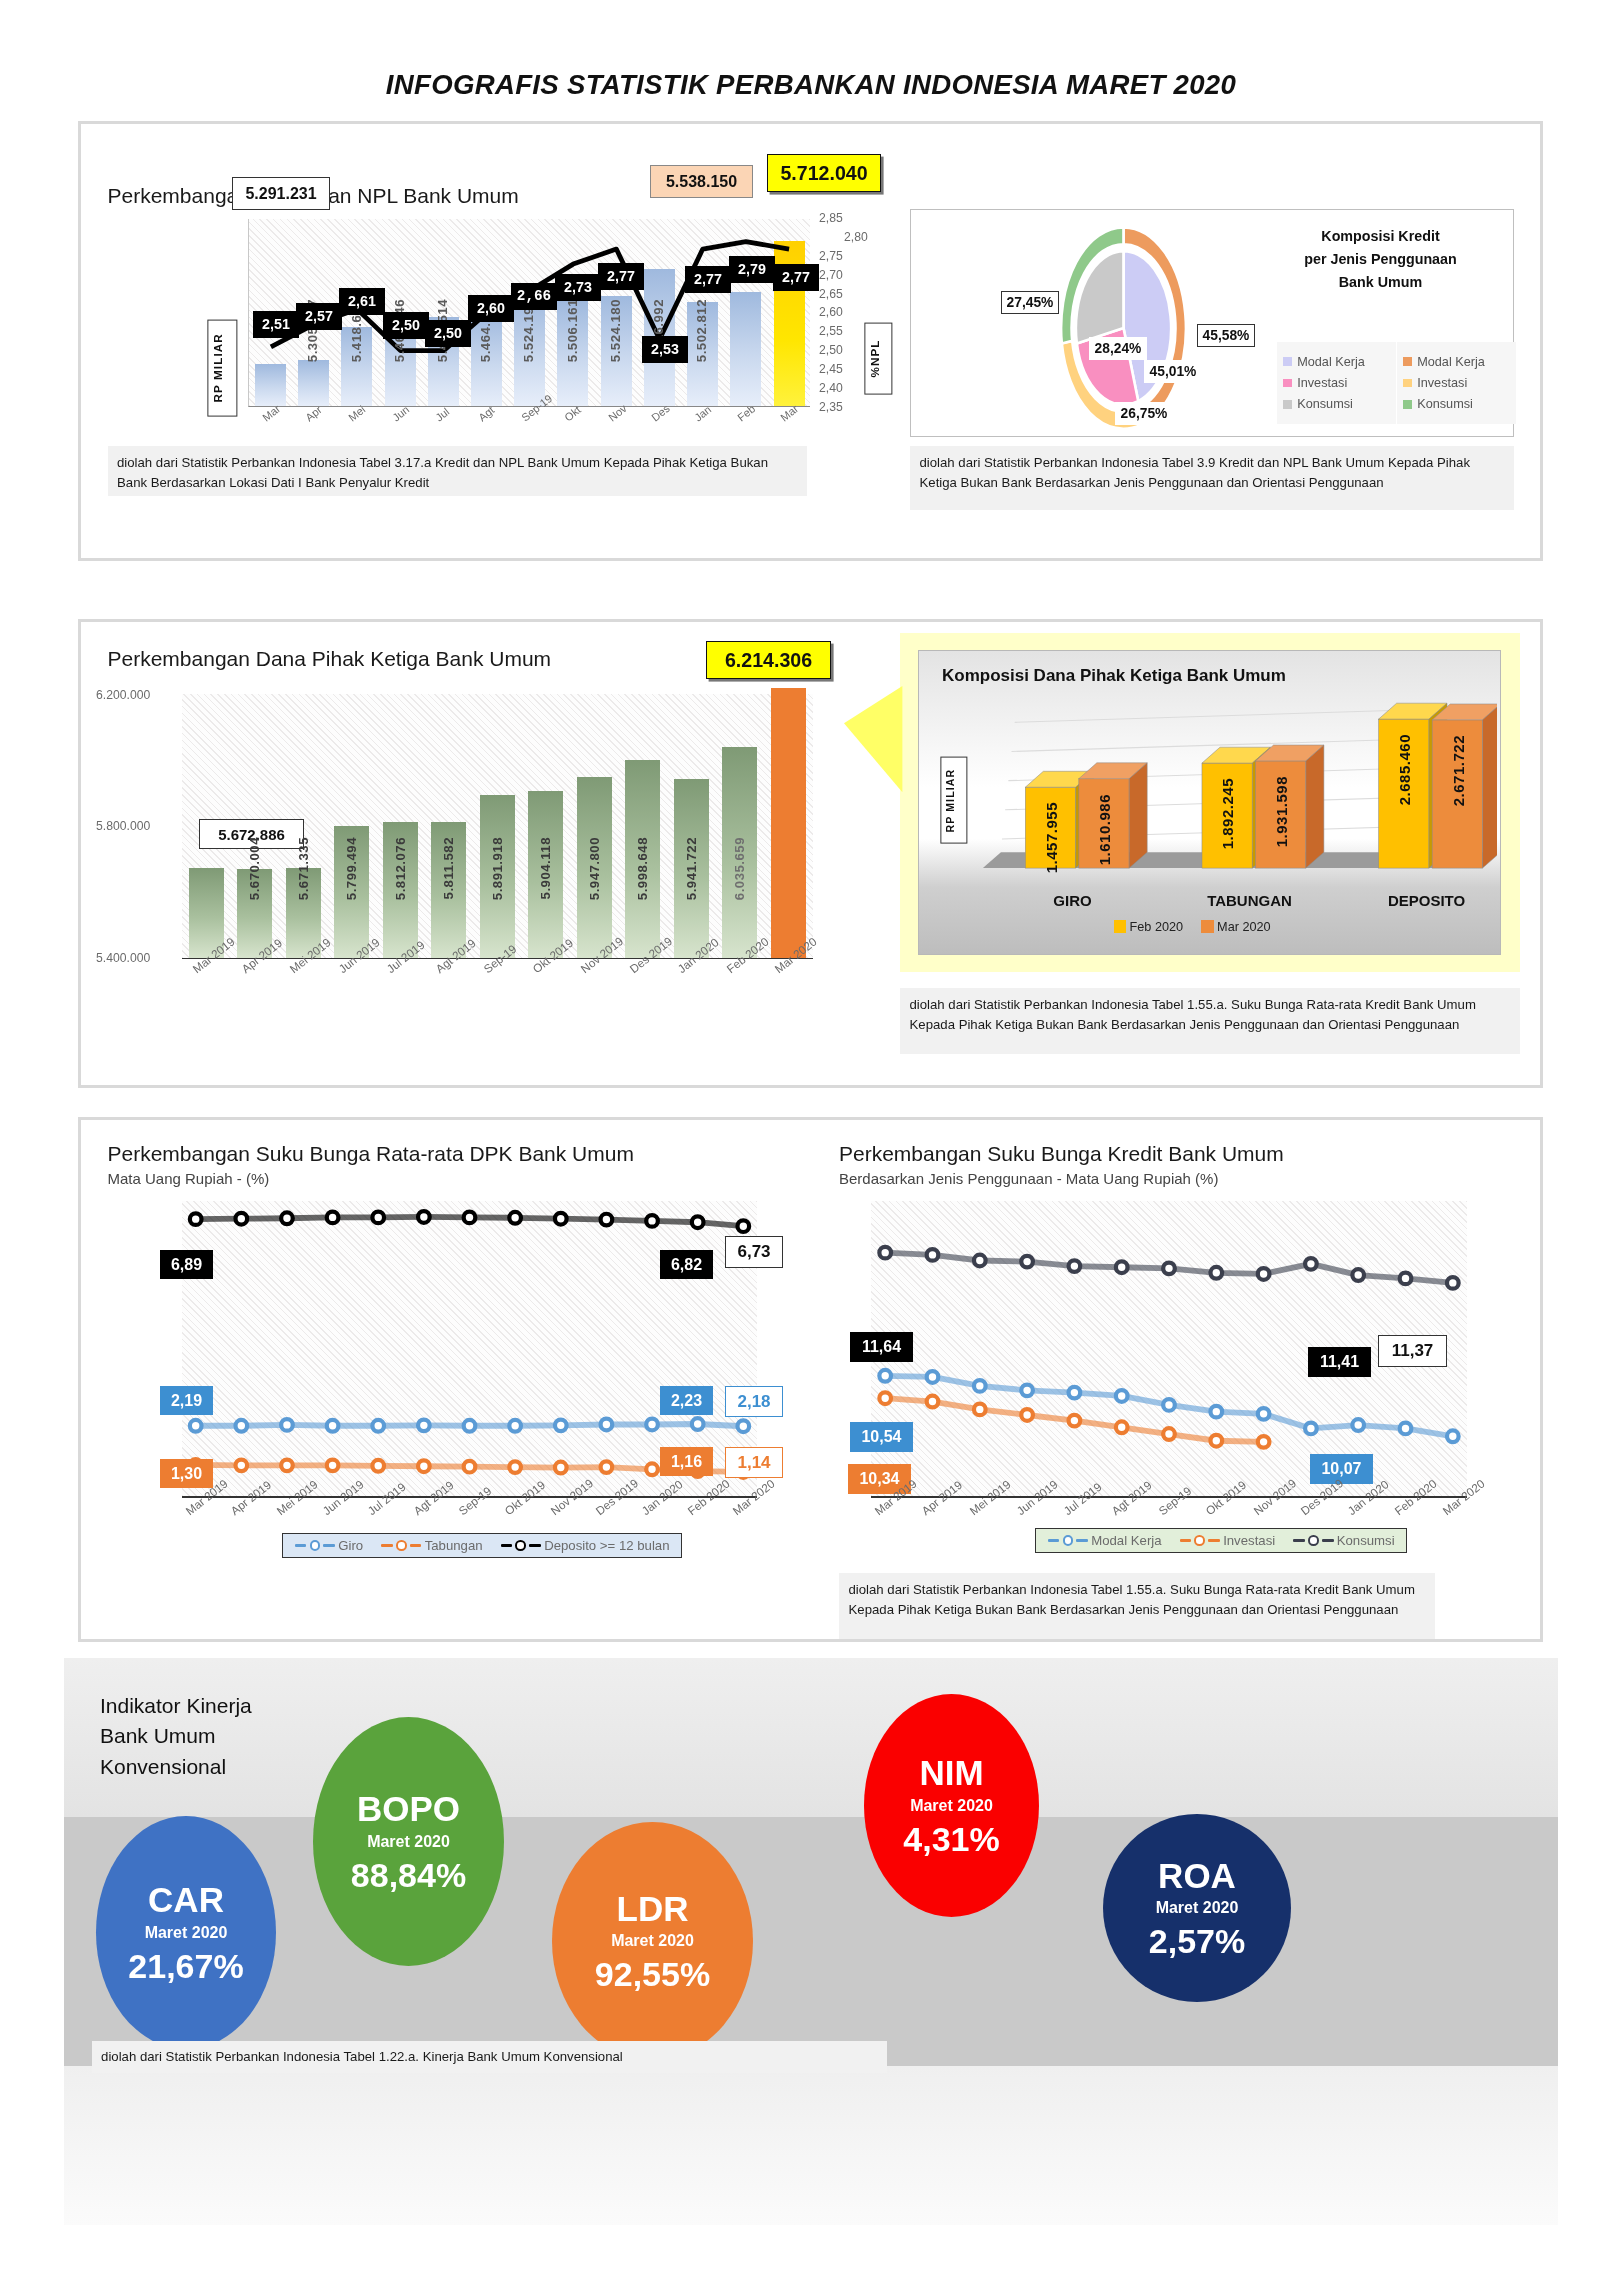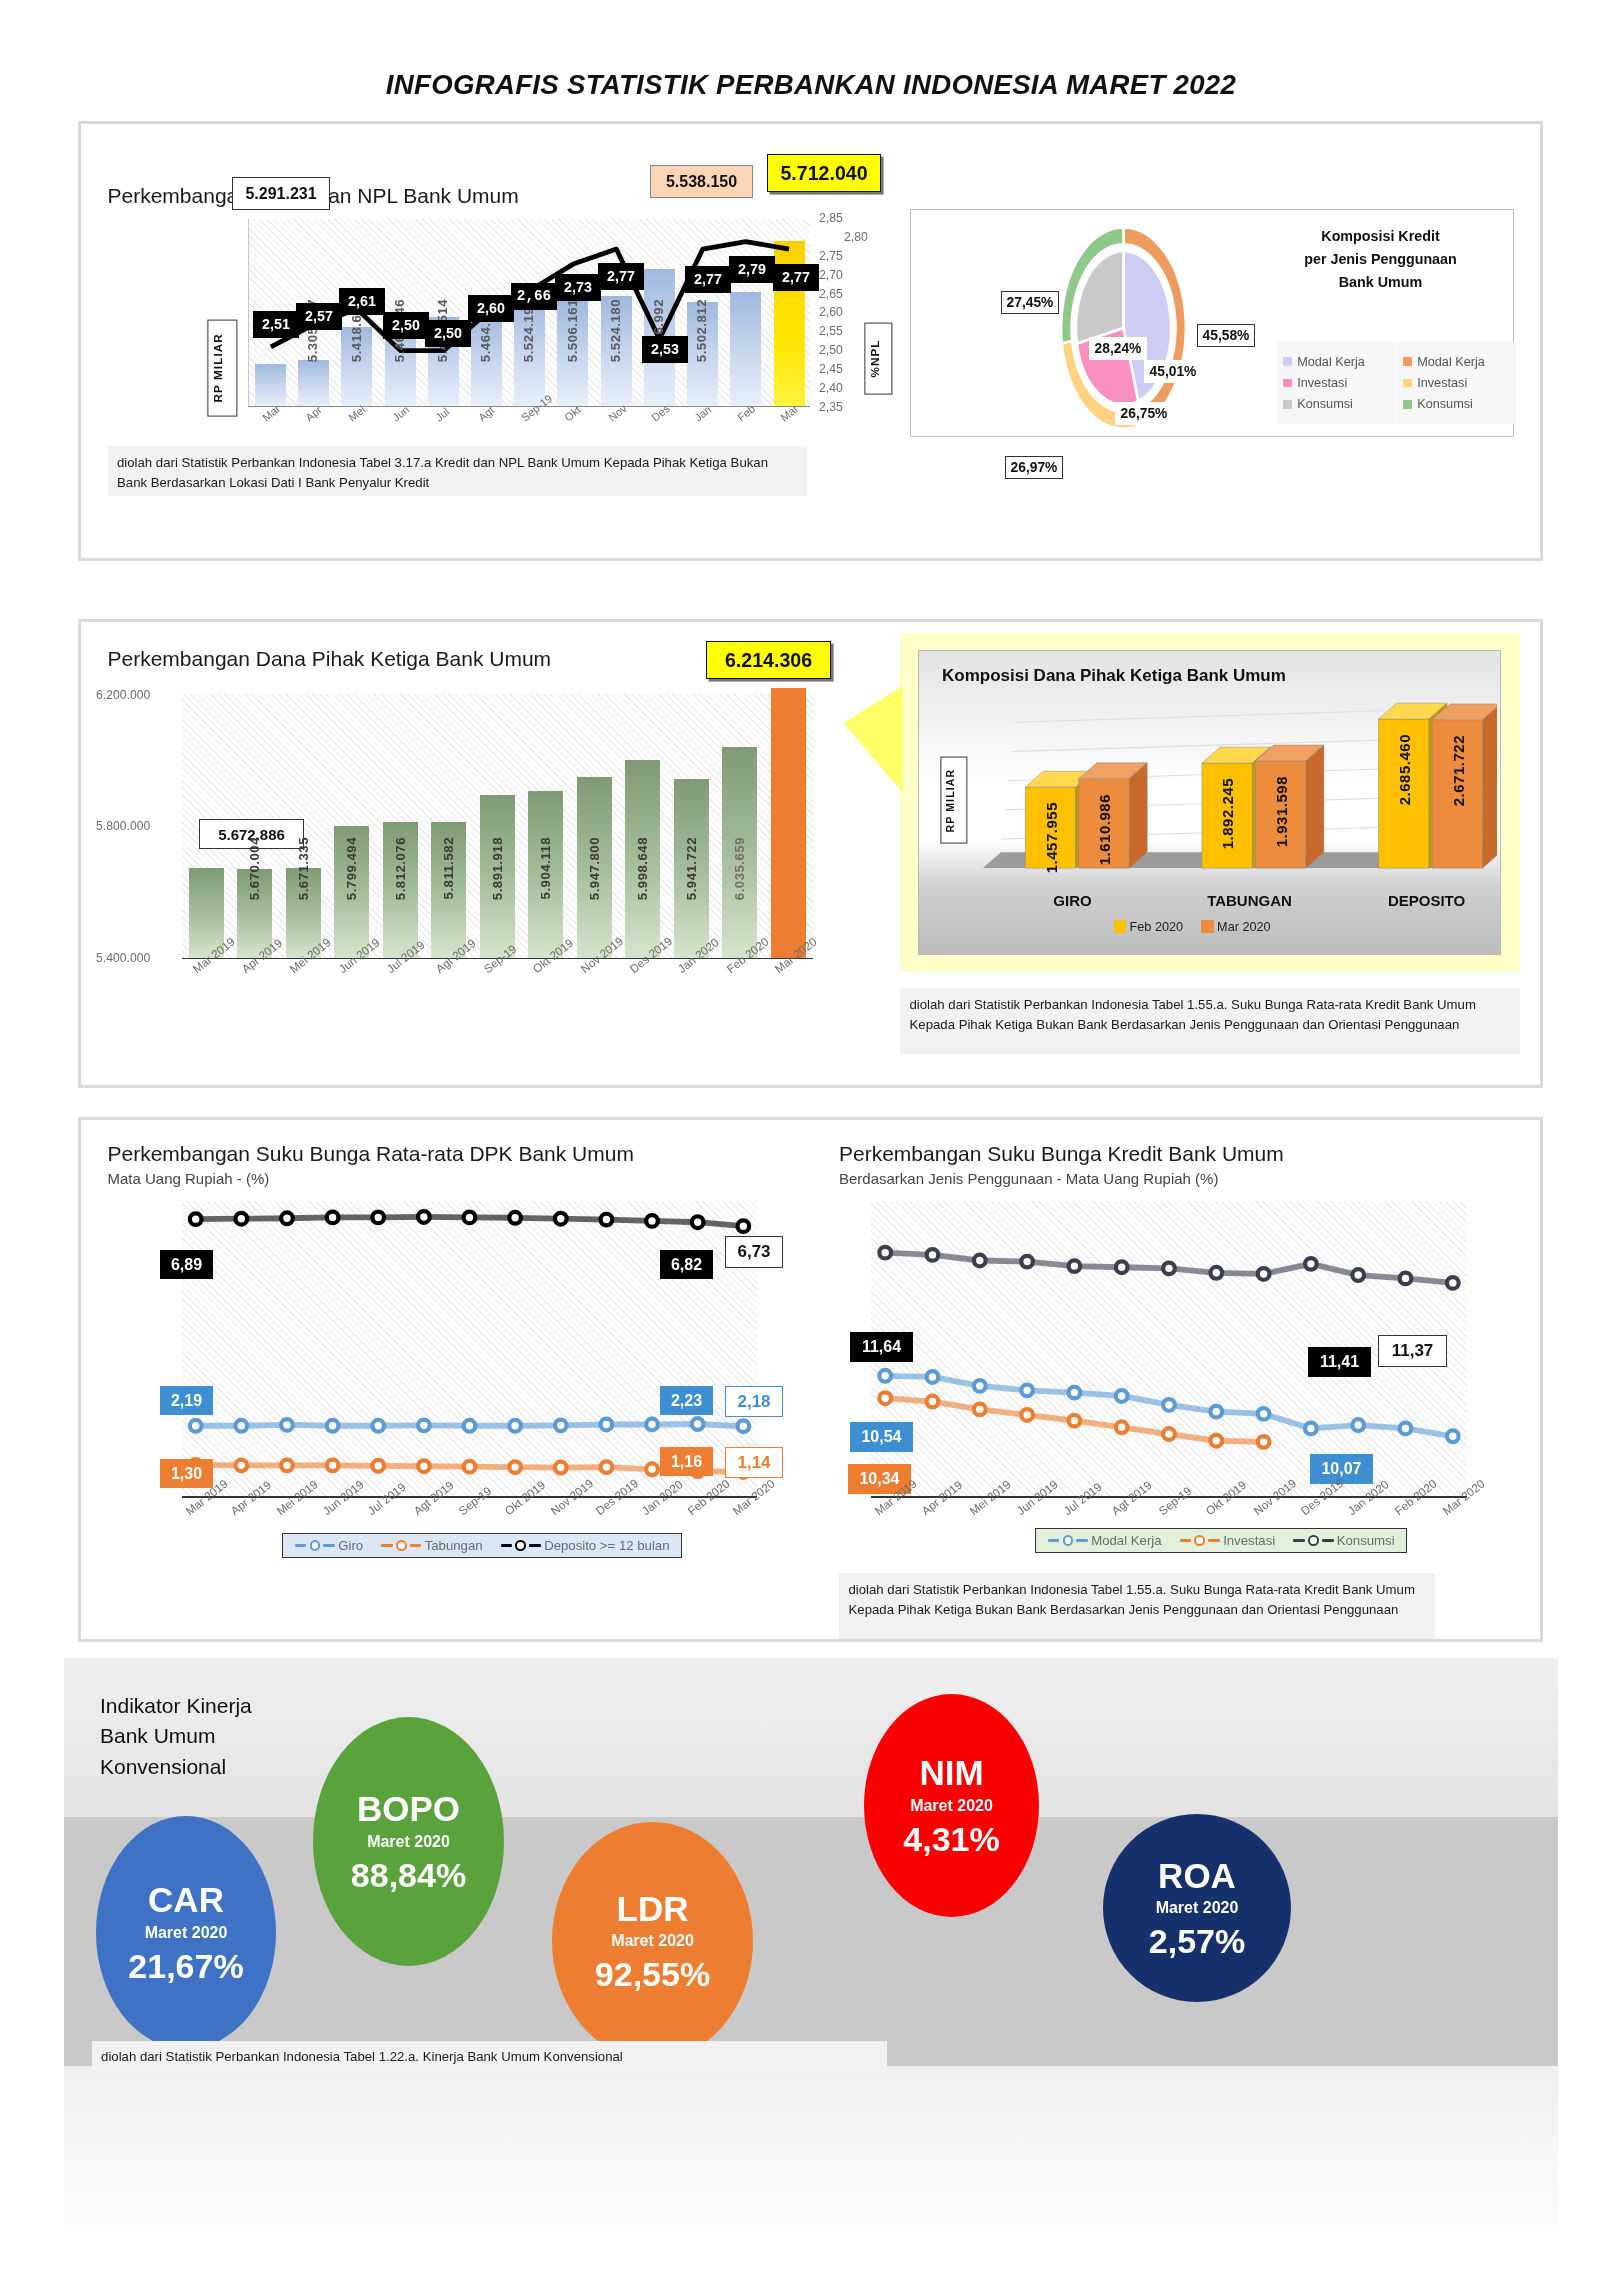--- a/index.html
+++ b/index.html
@@ -96,21 +96,21 @@
   .kpi-name{font-size:35px;font-weight:bold;line-height:1;}
   .kpi-period{font-size:16px;font-weight:bold;margin-top:6.4px;}
   .kpi-val{font-size:34px;font-weight:bold;margin-top:7.4px;line-height:1;}
   .kpi-head{position:absolute;font-size:21px;color:#111;line-height:1.45;}
 </style>
 </head>
 <body>
 
 <div class="page">
 
-  <div class="main-title">INFOGRAFIS STATISTIK PERBANKAN INDONESIA MARET 2022</div>
+  <div class="main-title">INFOGRAFIS STATISTIK PERBANKAN INDONESIA MARET 2020</div>
 
   <div class="panel" id="panel1">
 
     <div class="chart-title" style="left:26.5px;top:24px;margin-top:36px;">Perkembangan Kredit dan NPL Bank Umum</div>
 
     <div class="chip chip-white" style="left:151px;top:53px;width:98px;height:33px;font-size:16px;">5.291.231</div>
     <div class="chip chip-peach" style="left:569px;top:41px;width:103px;height:33px;font-size:16px;">5.538.150</div>
     <div class="chip chip-yellow" style="left:686px;top:30px;width:114px;height:38px;font-size:19.6px;">5.712.040</div>
 
     <div class="plot hatch" id="p1-plot" style="left:167px;top:95px;width:562px;height:188px;border-left:1.1px solid #c8c8c8;border-bottom:1.1px solid #888;">
@@ -240,20 +240,21 @@
             <span style="width:8.5px;height:8.5px;background:#ffd27f;display:inline-block;"></span>
             <span>Investasi</span>
           </div>
           <div style="display:flex;align-items:center;gap:5.3px;margin:7.4px 0;font-size:12.7px;color:#555;">
             <span style="width:8.5px;height:8.5px;background:#8fc98a;display:inline-block;"></span>
             <span>Konsumsi</span>
           </div>
         </div>
     </div>
 
+    <div class="footnote" style="left:829px;top:322px;width:604px;height:64px;">diolah dari Statistik Perbankan Indonesia Tabel 3.9 Kredit dan NPL Bank Umum Kepada Pihak Ketiga Bukan Bank Berdasarkan Jenis Penggunaan dan Orientasi Penggunaan</div>
   </div>
 
   <div class="panel" id="panel2">
     <div class="chart-title" style="left:26.5px;top:25.4px;">Perkembangan Dana Pihak Ketiga Bank Umum</div>
     <div class="chip chip-yellow" style="left:625px;top:19px;width:125px;height:38px;font-size:19.6px;">6.214.306</div>
 
     <div class="tick-lbl" style="left:15px;top:66px;">6.200.000</div>
     <div class="tick-lbl" style="left:15px;top:197px;">5.800.000</div>
     <div class="tick-lbl" style="left:15px;top:329px;">5.400.000</div>
 

